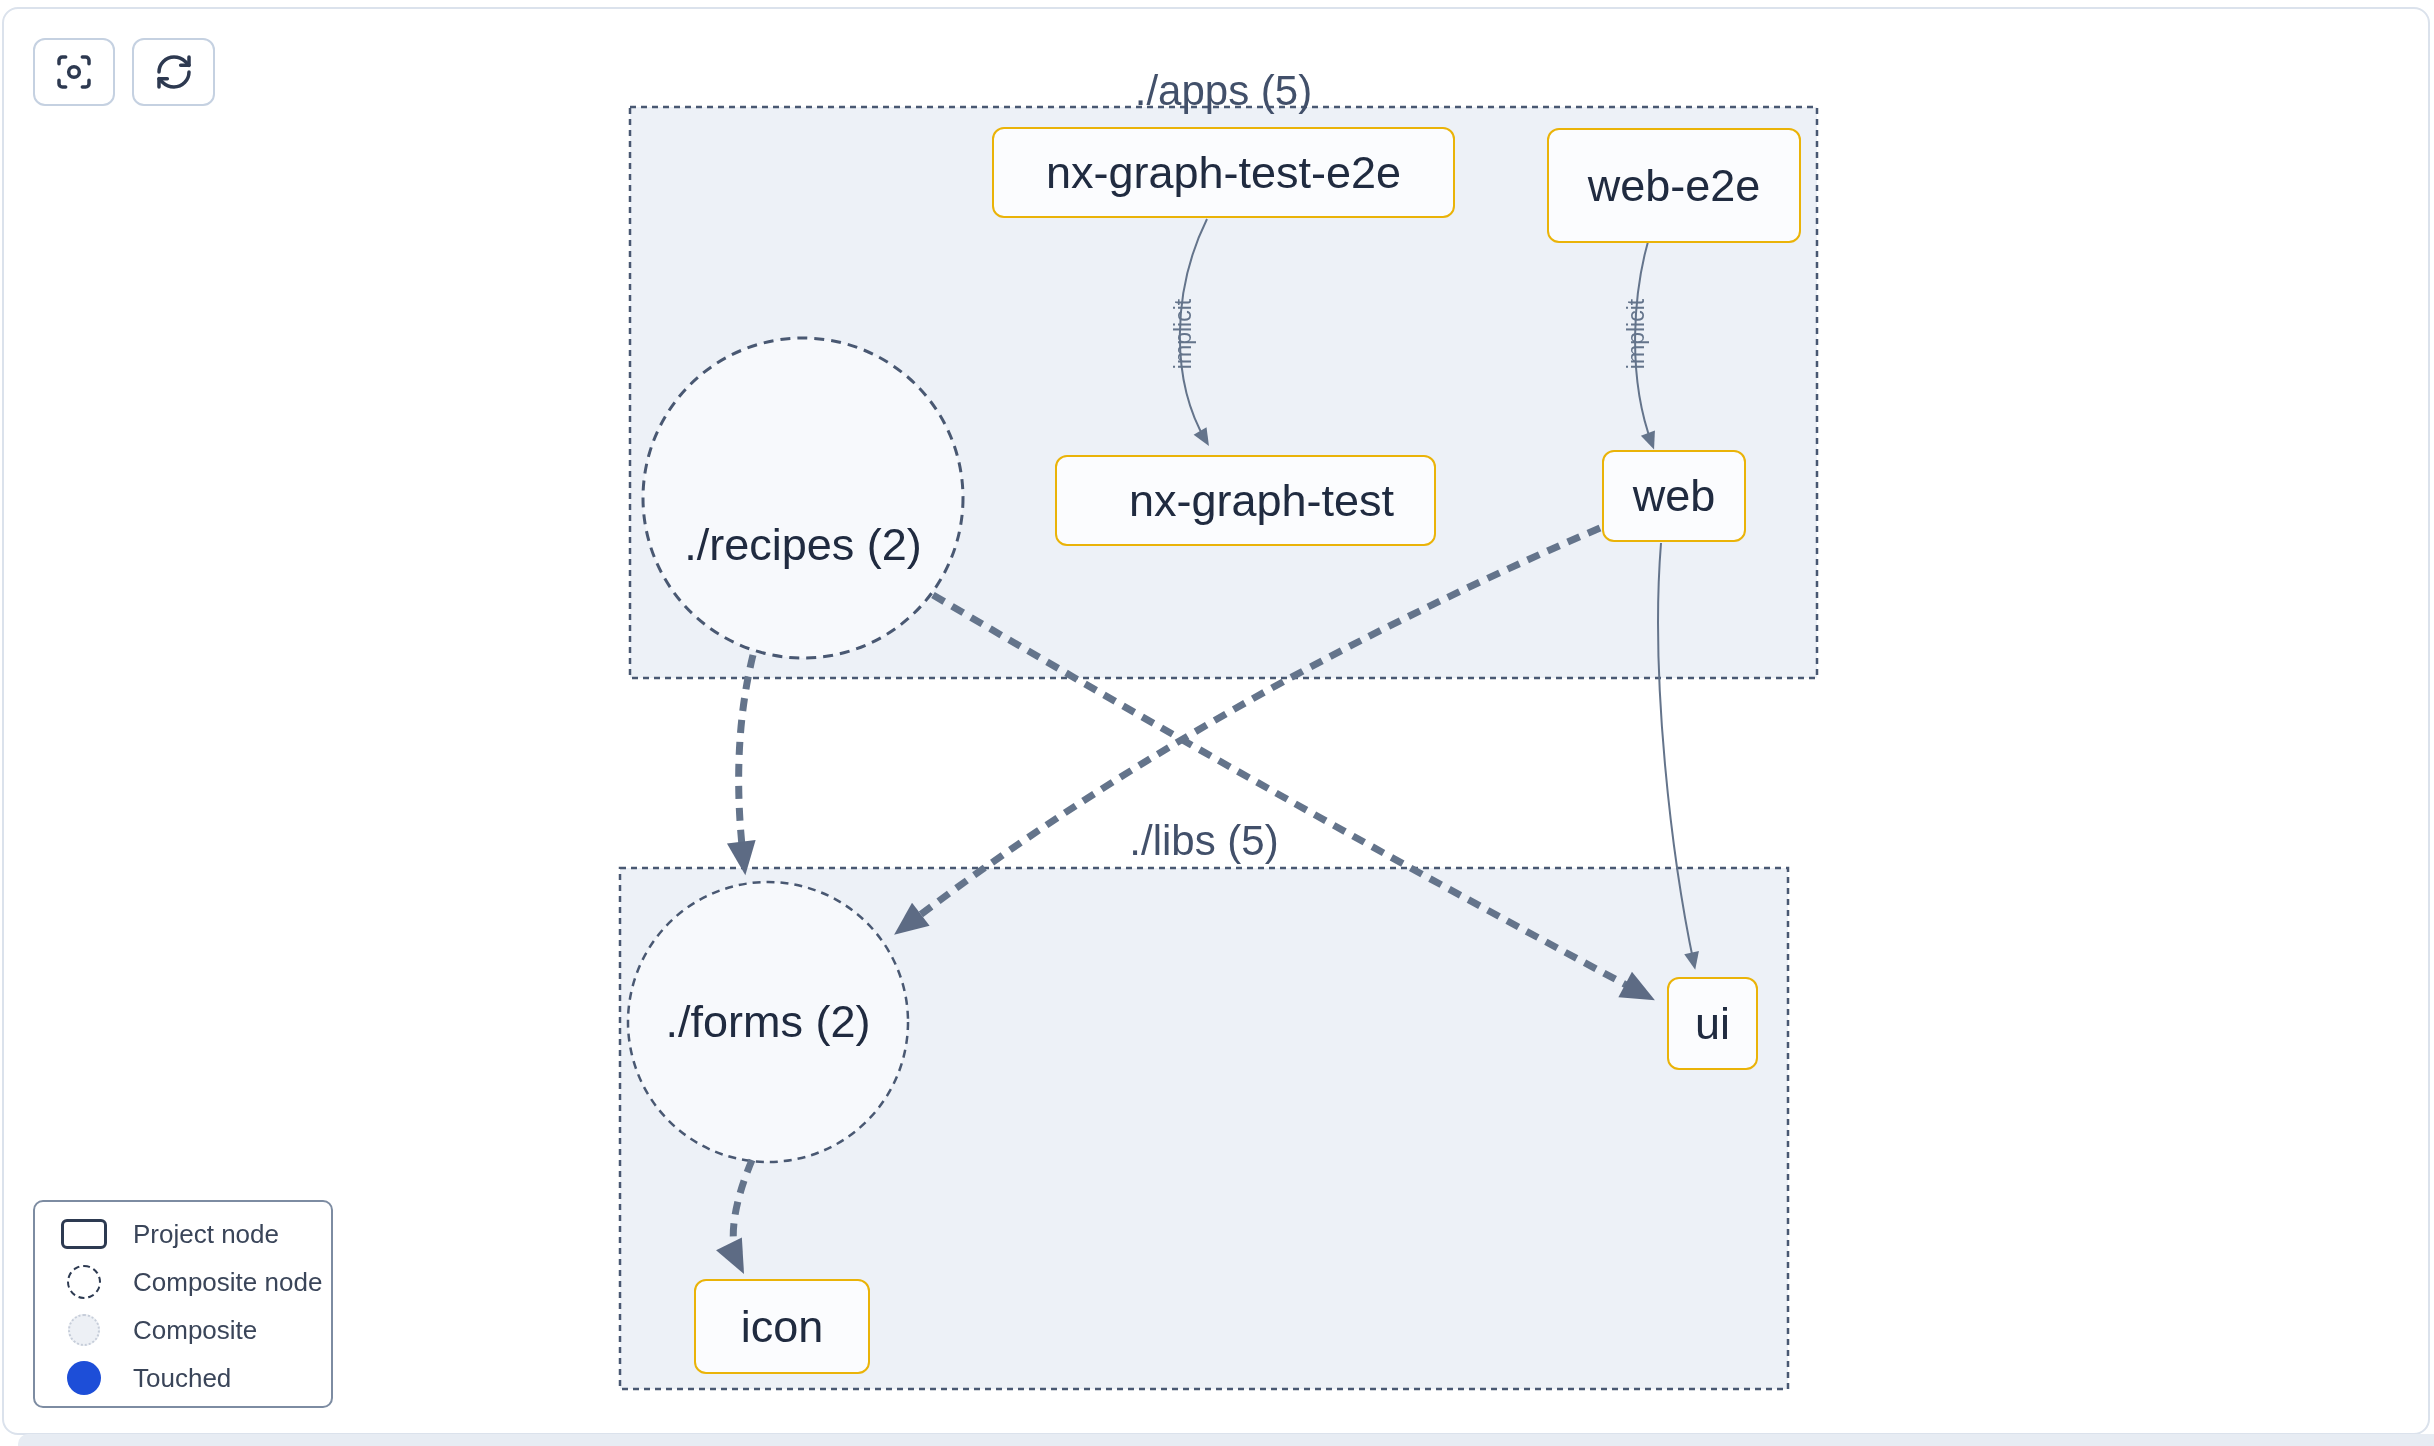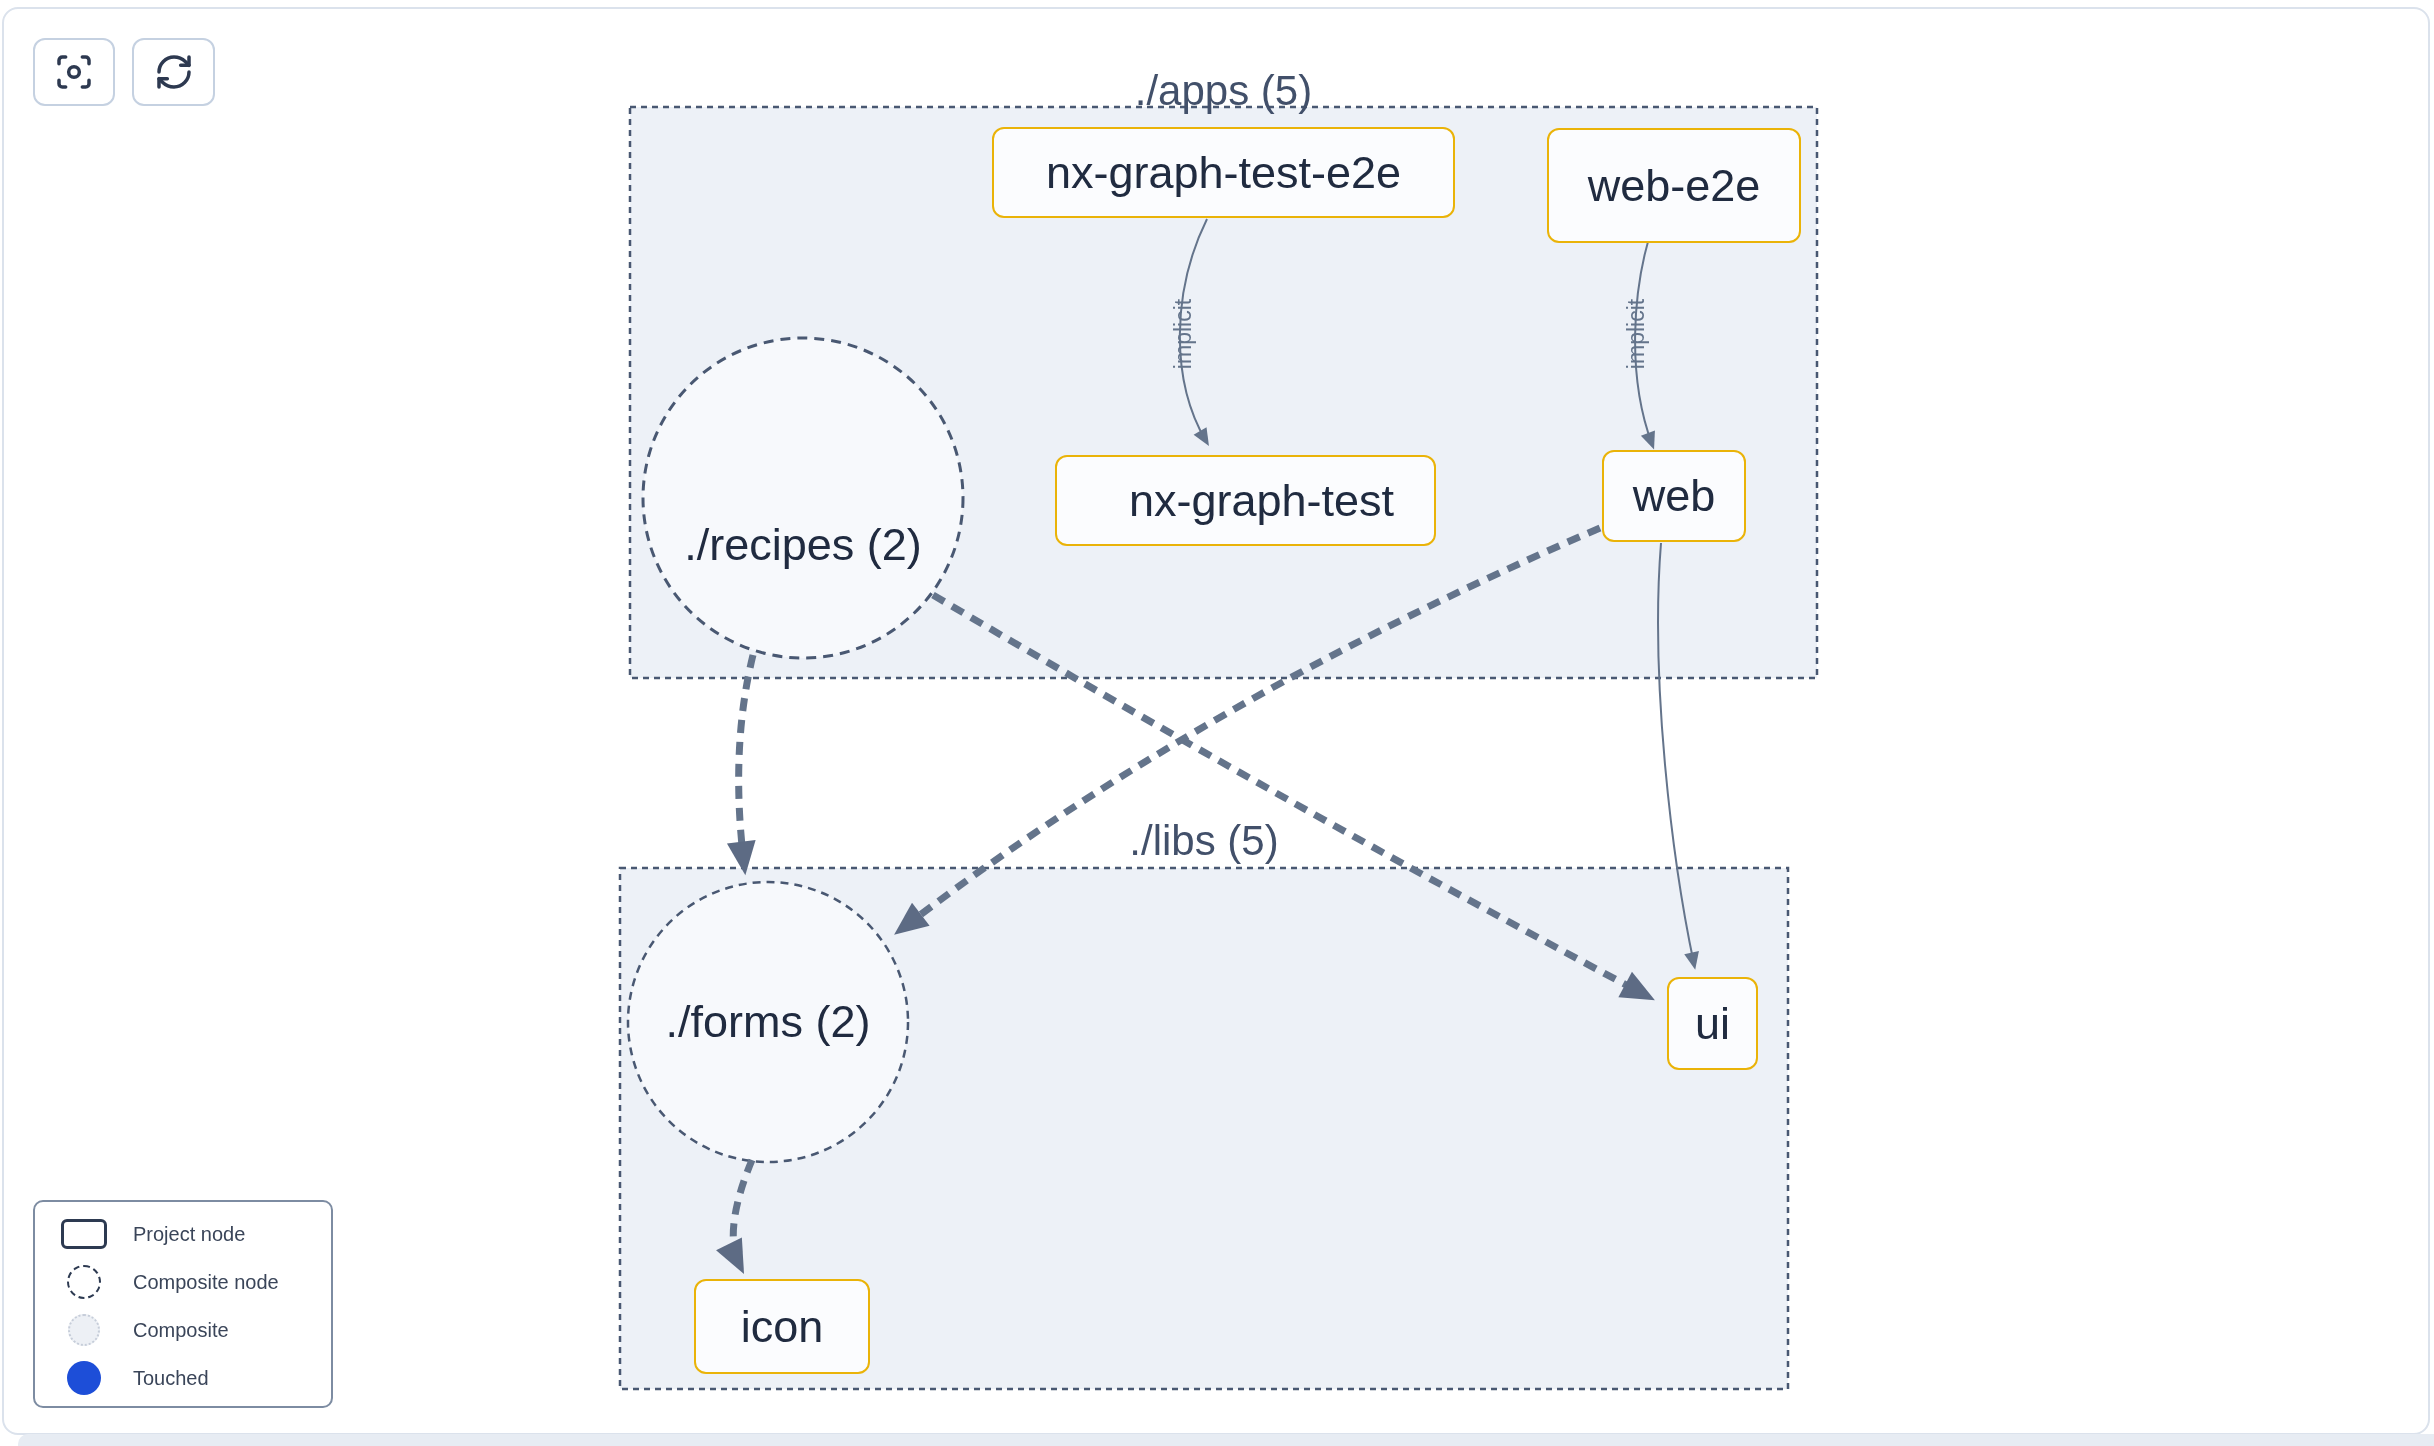--- a/index.html
+++ b/index.html
@@ -18,21 +18,21 @@
   .node{position:absolute;z-index:3;display:flex;align-items:center;justify-content:center;
     background:#fbfcfe;border:2px solid #eab308;border-radius:12px;font-size:45px;color:#202b40;
     box-sizing:border-box;cursor:pointer;}
   .cnode-label{position:absolute;z-index:3;text-align:center;font-size:45px;color:#202b40;cursor:pointer;}
   .edge-label{position:absolute;z-index:2;font-size:23px;color:#64748b;
     transform:translate(-50%,-50%) rotate(-90deg);transform-origin:center;}
   .legend{position:absolute;left:33px;top:1200px;width:300px;height:208px;z-index:4;background:#ffffff;
     border:2px solid #7d8ca2;border-radius:10px;box-sizing:border-box;padding-top:8px;}
   .legend-row{height:48px;display:flex;align-items:center;}
   .legend-swatch-cell{width:98px;display:flex;align-items:center;justify-content:center;flex:0 0 98px;}
-  .legend-label{font-size:20px;color:#3a4559;}
+  .legend-label{font-size:26px;color:#3a4559;}
   .sw-project{width:46px;height:30px;border:3px solid #2d3a51;border-radius:6px;background:#fff;box-sizing:border-box;}
   .sw-composite{width:34px;height:34px;border:2.5px dashed #2d3a51;border-radius:50%;background:#fff;box-sizing:border-box;}
   .sw-affected{width:32px;height:32px;border:2px dotted #c6cdd9;border-radius:50%;background:#edf0f5;box-sizing:border-box;}
   .sw-touched{width:34px;height:34px;border-radius:50%;background:#1d4ed8;}
 </style>
 </head>
 <body>
 
 <div class="stage">
 

